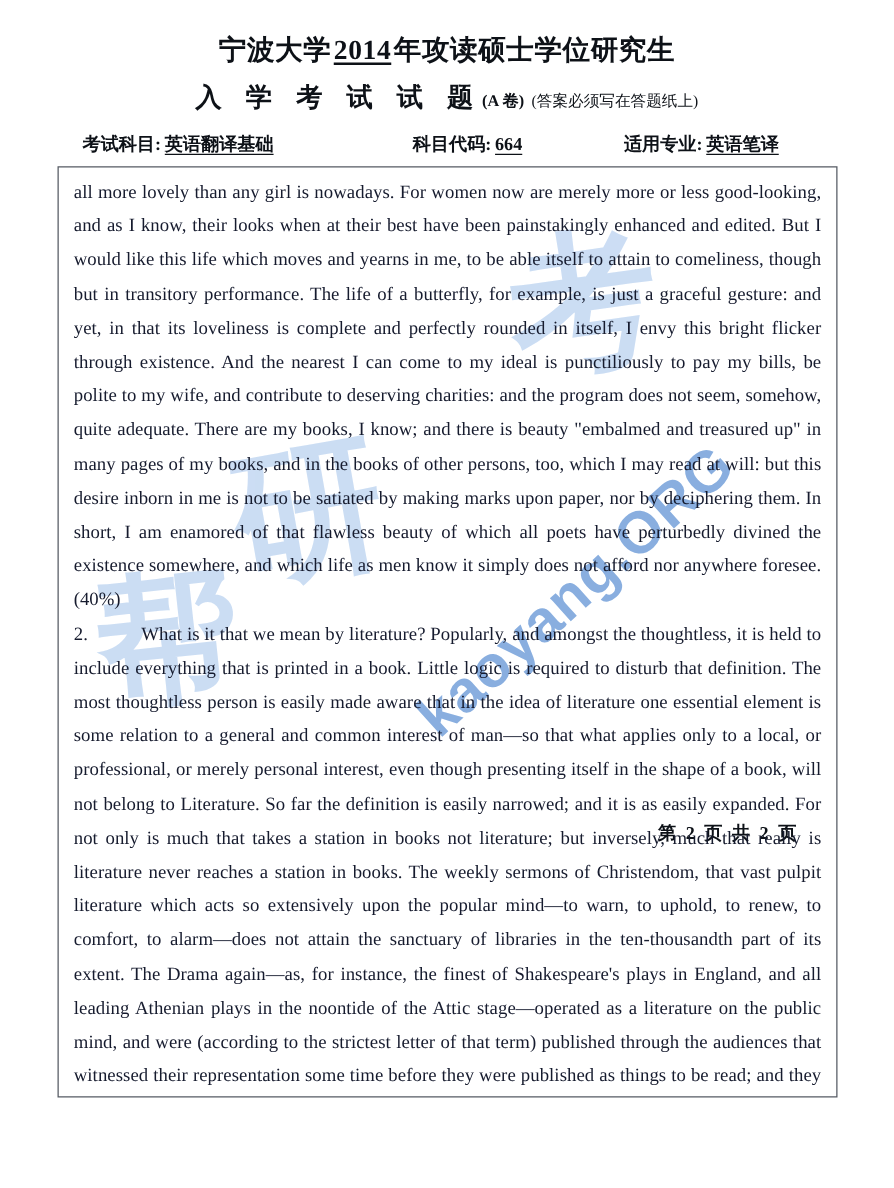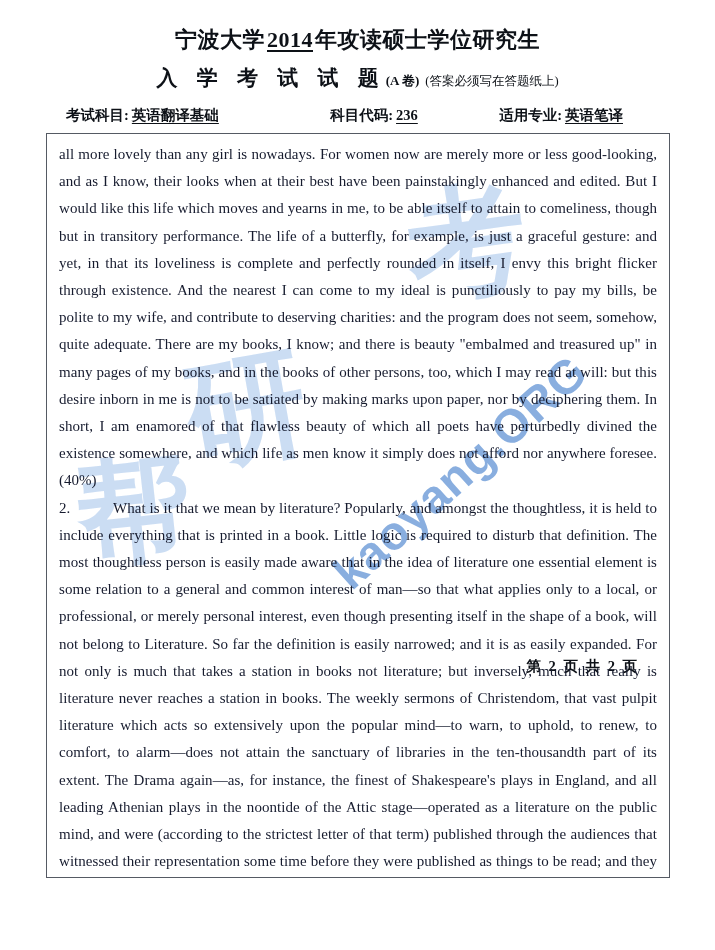--- a/index.html
+++ b/index.html
@@ -194,21 +194,21 @@
     <div class="title-line-2">
       <span class="spaced">入 学 考 试 试 题</span><span class="vol">(A 卷)</span><span class="note">(答案必须写在答题纸上)</span>
     </div>
   </div>
 
   <div class="subject-row">
     <div class="cell-course">
       <span>考试科目:</span><span class="field-value">英语翻译基础</span>
     </div>
     <div class="cell-code">
-      <span>科目代码:</span><span class="field-value">236</span>
+      <span>科目代码:</span><span class="field-value">664</span>
     </div>
     <div class="cell-major">
       <span>适用专业:</span><span class="field-value">英语笔译</span>
     </div>
   </div>
 
   <div class="content-frame">
 
     <div class="watermarks">
       <div class="wm-cal wm-cal-1">考</div>

